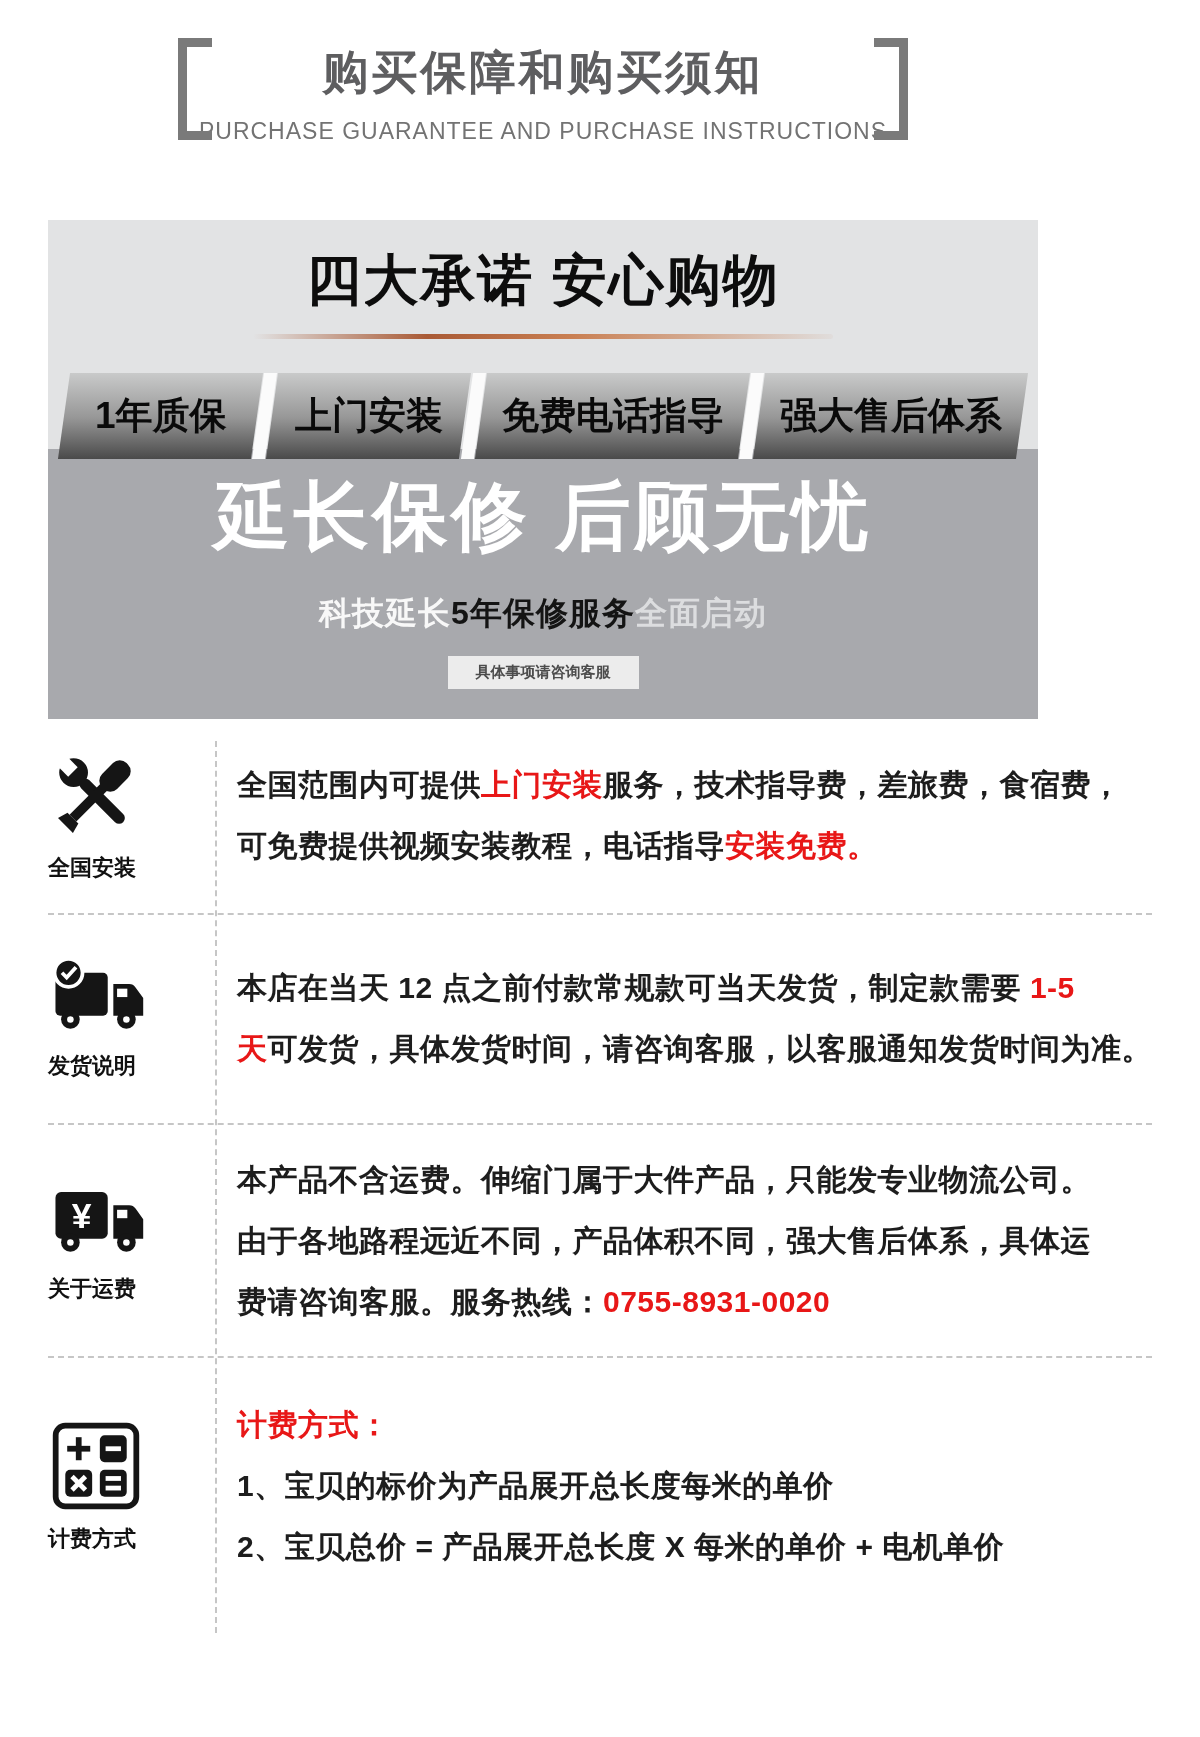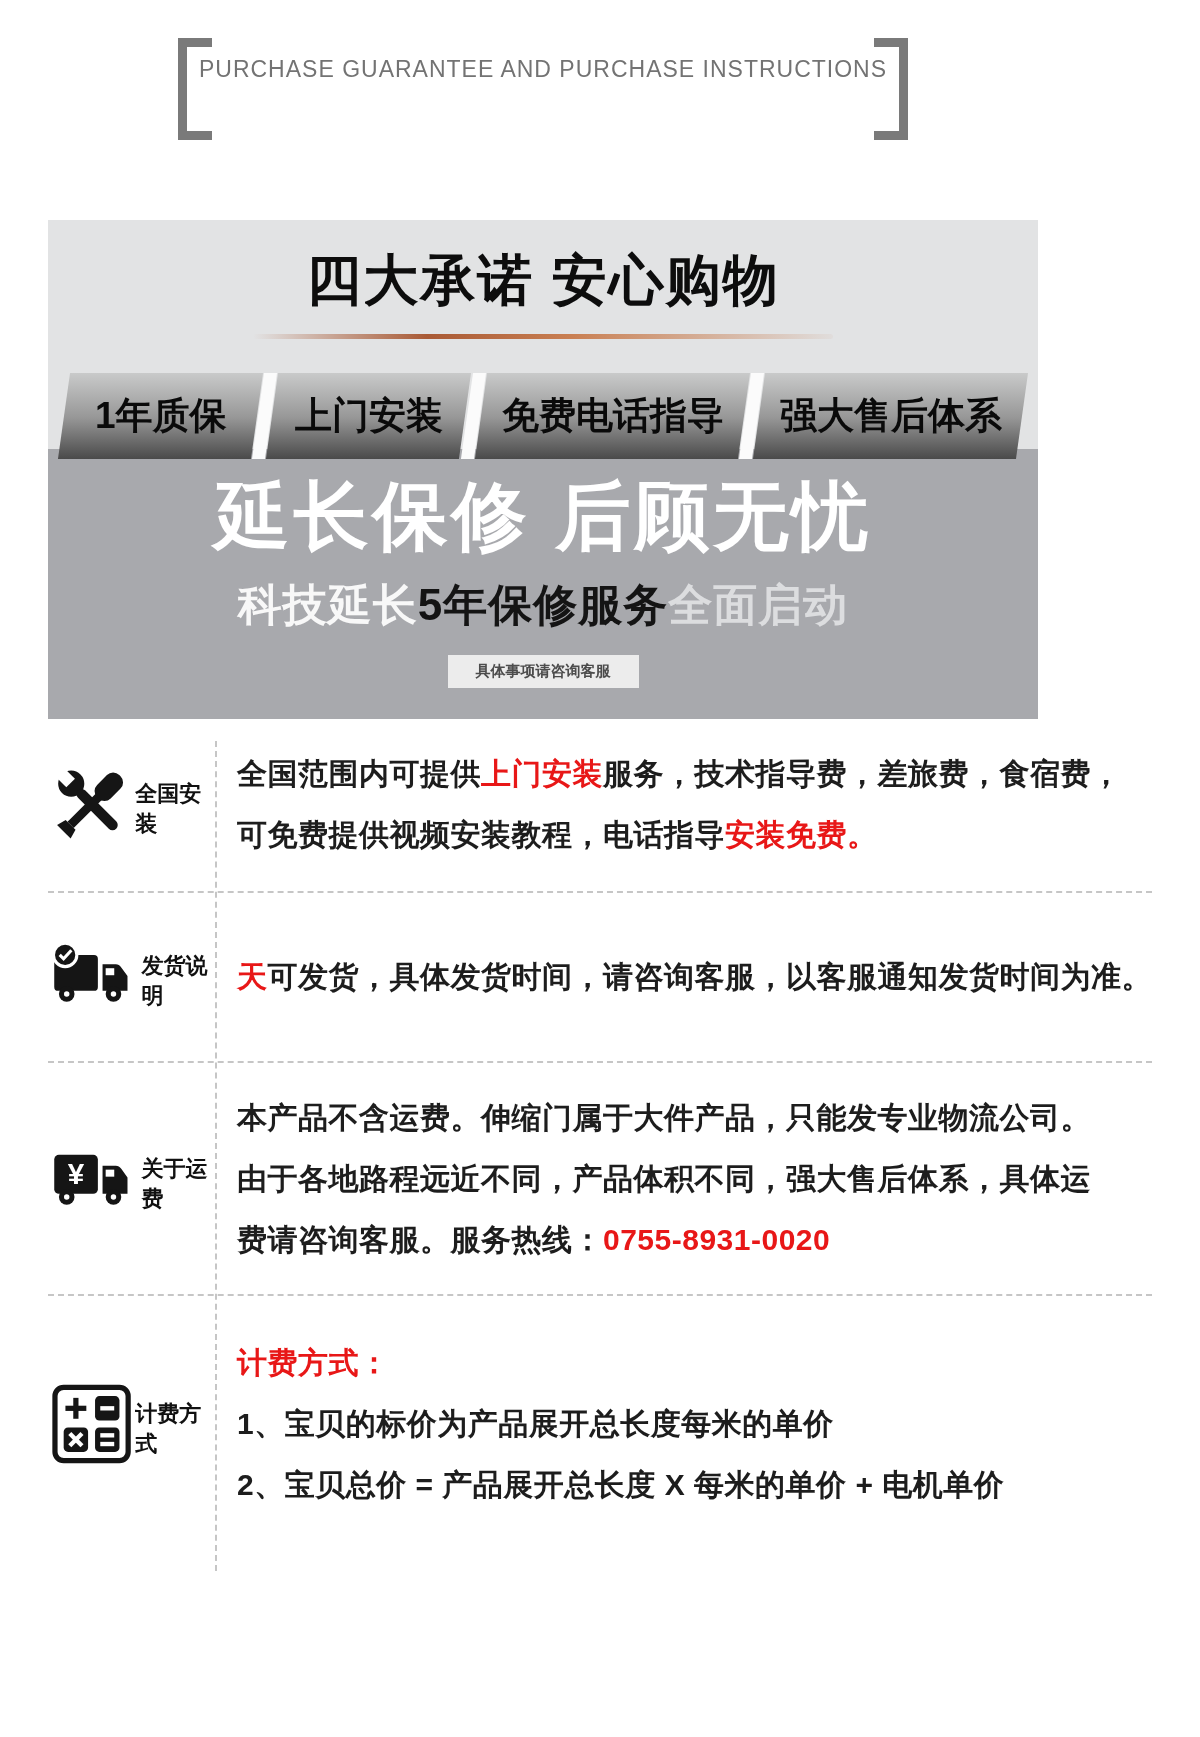--- a/index.html
+++ b/index.html
@@ -32,52 +32,53 @@
       color:#0a0a0a; white-space:nowrap; }
   .pb-1,.pb-2 { flex:1; }
   .pb-3,.pb-4 { flex:1.36; }
   .promise-divider { width:13px; background:#fbfbfb; transform:skewX(-8deg);
       margin:0 1px; flex:none; }
 
   
   .warranty { width:990px; margin-left:48px; height:270px; box-sizing:border-box;
               background:#a8a9ad; text-align:center; padding-top:18px; }
   .warranty-title { font-size:75px; font-weight:bold; color:#ffffff; letter-spacing:4px; }
-  .warranty-sub { margin-top:8px; font-size:44px; font-weight:bold; letter-spacing:1px; }
+  .warranty-sub { margin-top:24px; font-size:32px; font-weight:bold; letter-spacing:1px; }
   .seg-white { color:#f8f8f8; }
   .seg-black { color:#141414; }
   .seg-light { color:#dcdddf; }
   .warranty-btn { display:inline-block; margin-top:20px; padding:7px 28px;
       background:#ececec; color:#4c4c4c; font-size:15px; font-weight:bold;
       border:none; cursor:pointer; }
 
   
   .rows { position:relative; width:1104px; margin-left:48px; }
   .rows::before { content:""; position:absolute; left:167px; top:22px; bottom:30px;
       border-left:2px dashed #c6c6c6; }
   .info-row { display:flex; border-bottom:2px dashed #c6c6c6; }
   .info-row.last { border-bottom:none; }
   .r1 { padding:28px 0 30px; }
   .r2 { padding:40px 0 42px; }
   .r3 { padding:28px 0 28px; }
   .r4 { padding:40px 0 90px; }
-  .icon-col { width:167px; flex:none; display:flex; flex-direction:row;
-      align-items:center; justify-content:center; }
+  .icon-col { width:167px; flex:none; display:flex; flex-direction:column;
+      justify-content:center; }
   .icon-label { margin-top:10px; font-size:22px; font-weight:bold; color:#111; }
   .text-col { padding-left:22px; display:flex; flex-direction:column; justify-content:center;gap:8px; }
   .t-line { font-size:30px; font-weight:bold; color:#1d1d1d; line-height:53px;
       white-space:nowrap; letter-spacing:0.5px; }
   .red { color:#e81717; }
 </style>
 </head>
 <body>
 
 <div class="header">
   <div class="bracket left"></div>
   <div class="bracket right"></div>
+  <div class="header-title">购买保障和购买须知</div>
   <div class="header-sub">PURCHASE GUARANTEE AND PURCHASE INSTRUCTIONS</div>
 </div>
 
 <div class="promise">
   <div class="promise-title">四大承诺  安心购物</div>
   <div class="promise-underline"></div>
   <div class="promise-items">
     <div class="promise-box pb-1">
       <span>1年质保</span>
     </div>
@@ -135,20 +136,21 @@
         <circle cx="24" cy="68" r="10" fill="#151515"></circle>
         <circle cx="24" cy="68" r="3.5" fill="#ffffff"></circle>
         <circle cx="84" cy="68" r="10" fill="#151515"></circle>
         <circle cx="84" cy="68" r="3.5" fill="#ffffff"></circle>
         <circle cx="22" cy="18" r="15" fill="#151515" stroke="#ffffff" stroke-width="4"></circle>
         <path d="M15 18 l5 5 l10 -11" fill="none" stroke="#ffffff" stroke-width="4"></path>
       </svg>
       <div class="icon-label">发货说明</div>
     </div>
     <div class="text-col">
+      <div class="t-line"><span>本店在当天 12 点之前付款常规款可当天发货，制定款需要 </span><span class="red">1-5</span></div>
       <div class="t-line"><span class="red">天</span><span>可发货，具体发货时间，请咨询客服，以客服通知发货时间为准。</span></div>
     </div>
   </div>
 
   <div class="info-row r3">
     <div class="icon-col">
       <svg width="112" height="86" viewBox="0 0 120 90">
         <rect x="8" y="14" width="56" height="50" rx="6" fill="#151515"></rect>
         <text x="36" y="52" text-anchor="middle" font-size="38" font-weight="bold" fill="#ffffff" font-family="'Liberation Sans','DejaVu Sans',sans-serif">¥</text>
         <path d="M70 28 h17 c3 0 5 1 7 4 l8 11 v21 h-32 z" fill="#151515"></path>

